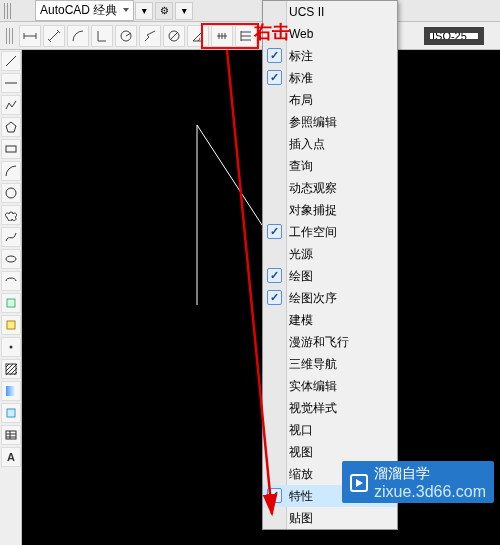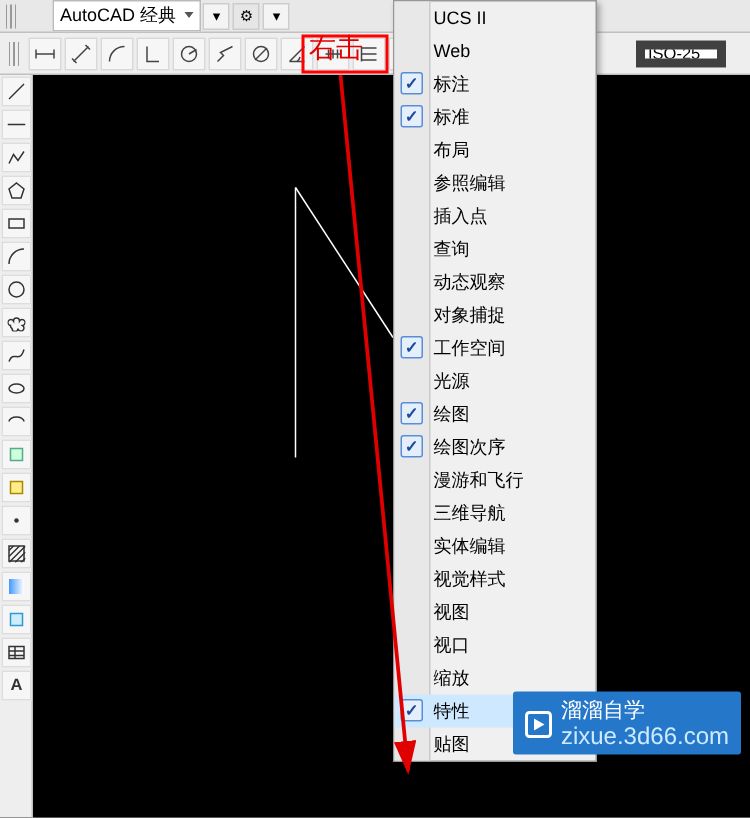--- a/index.html
+++ b/index.html
@@ -31,21 +31,21 @@
   .menu-check { position:absolute; left:4px; top:3px; width:15px; height:15px; border:1px solid #5a8dd8; background:#e4effb; border-radius:2px; display:flex;align-items:center;justify-content:center; color:#1a4b9c; font-size:11px; font-weight:bold;}
   .menu-gutter { position:absolute; top:0; bottom:0; left:0; width:24px; background:#e8e8e8; border-right:1px solid #ccc; }
 
   .iso-input { position:absolute; top:27px; left:424px; width:60px; height:18px; border:6px solid #404040; background:#fff; font-size:11px; padding:0 2px; }
 
   .watermark { position:absolute; right:6px; bottom:42px; background:#2577c9; color:#fff; font-size:14px; padding:4px 8px 2px 8px; line-height:1.2; border-radius:2px; display:flex; align-items:center; gap:6px;}
   .watermark .url{ font-size:16px; color:#cdeaff; display:block;}
   .play-ico{ width:18px;height:18px;border:2px solid #fff;border-radius:3px;display:flex;align-items:center;justify-content:center;}
   .play-ico::after{content:"";border-left:7px solid #fff;border-top:4px solid transparent;border-bottom:4px solid transparent;margin-left:2px;}
 
-  .annot { position:absolute; color:#e00000; font-size:18px; font-weight:normal; }
+  .annot { position:absolute; color:#e00000; font-size:18px; font-weight:bold;margin-left:48px; }
 </style>
 </head>
 <body>
 
 <div class="workspace-bar">
   <div class="grip"></div>
   <div class="workspace-select">
     <span>AutoCAD 经典</span>
   </div>
   <div class="ws-btn">▾</div>
@@ -275,36 +275,39 @@
       </div>
       <div class="menu-item">
         <div class="menu-check">✓</div>
         <span>绘图</span>
       </div>
       <div class="menu-item">
         <div class="menu-check">✓</div>
         <span>绘图次序</span>
       </div>
       <div class="menu-item">
+        <span>建模</span>
+      </div>
+      <div class="menu-item">
         <span>漫游和飞行</span>
       </div>
       <div class="menu-item">
         <span>三维导航</span>
       </div>
       <div class="menu-item">
         <span>实体编辑</span>
       </div>
       <div class="menu-item">
         <span>视觉样式</span>
       </div>
       <div class="menu-item">
+        <span>视口</span>
+      </div>
+      <div class="menu-item">
         <span>视图</span>
-      </div>
-      <div class="menu-item">
-        <span>视口</span>
       </div>
       <div class="menu-item">
         <span>缩放</span>
       </div>
       <div class="menu-item hl">
         <div class="menu-check">✓</div>
         <span>特性</span>
       </div>
       <div class="menu-item">
         <span>贴图</span>

